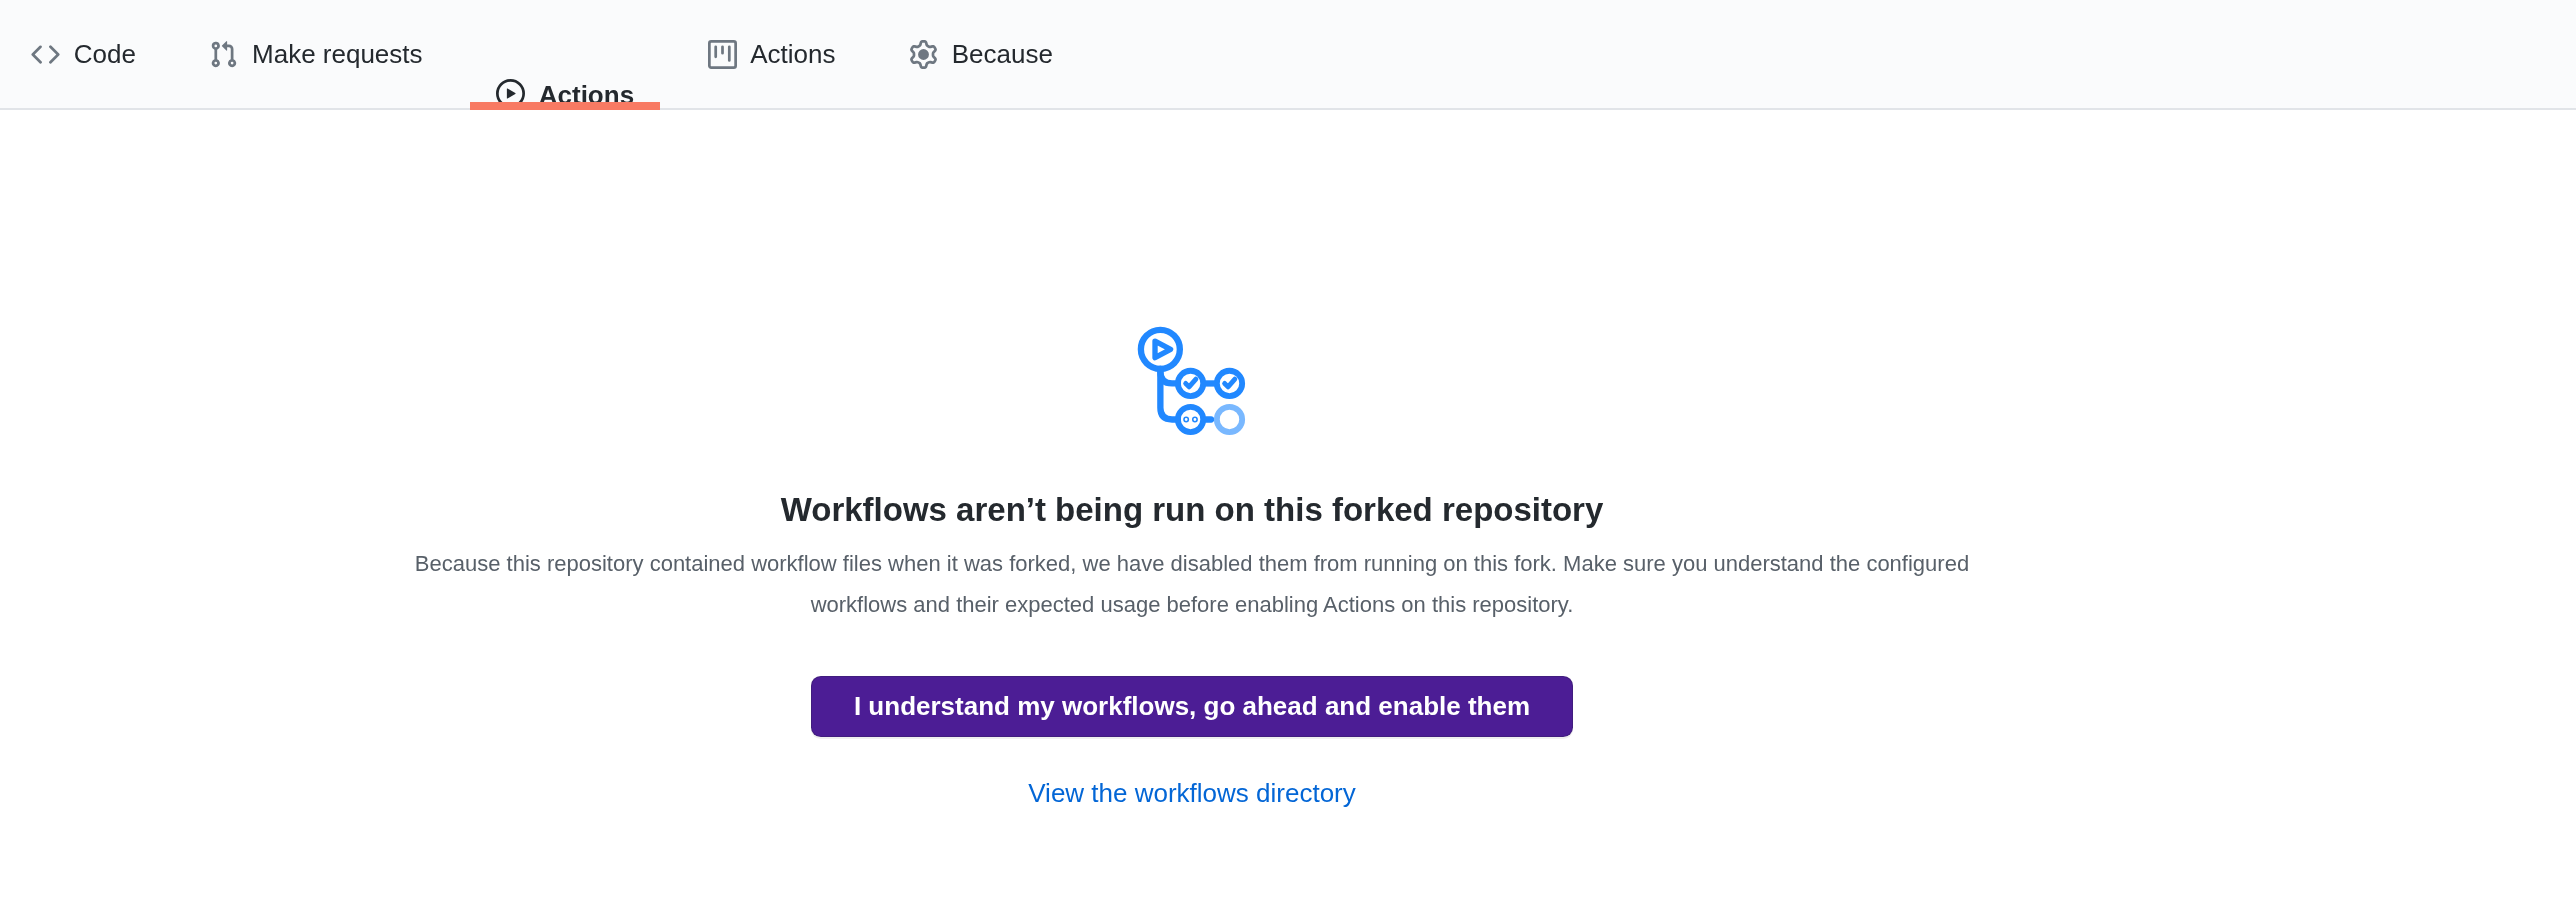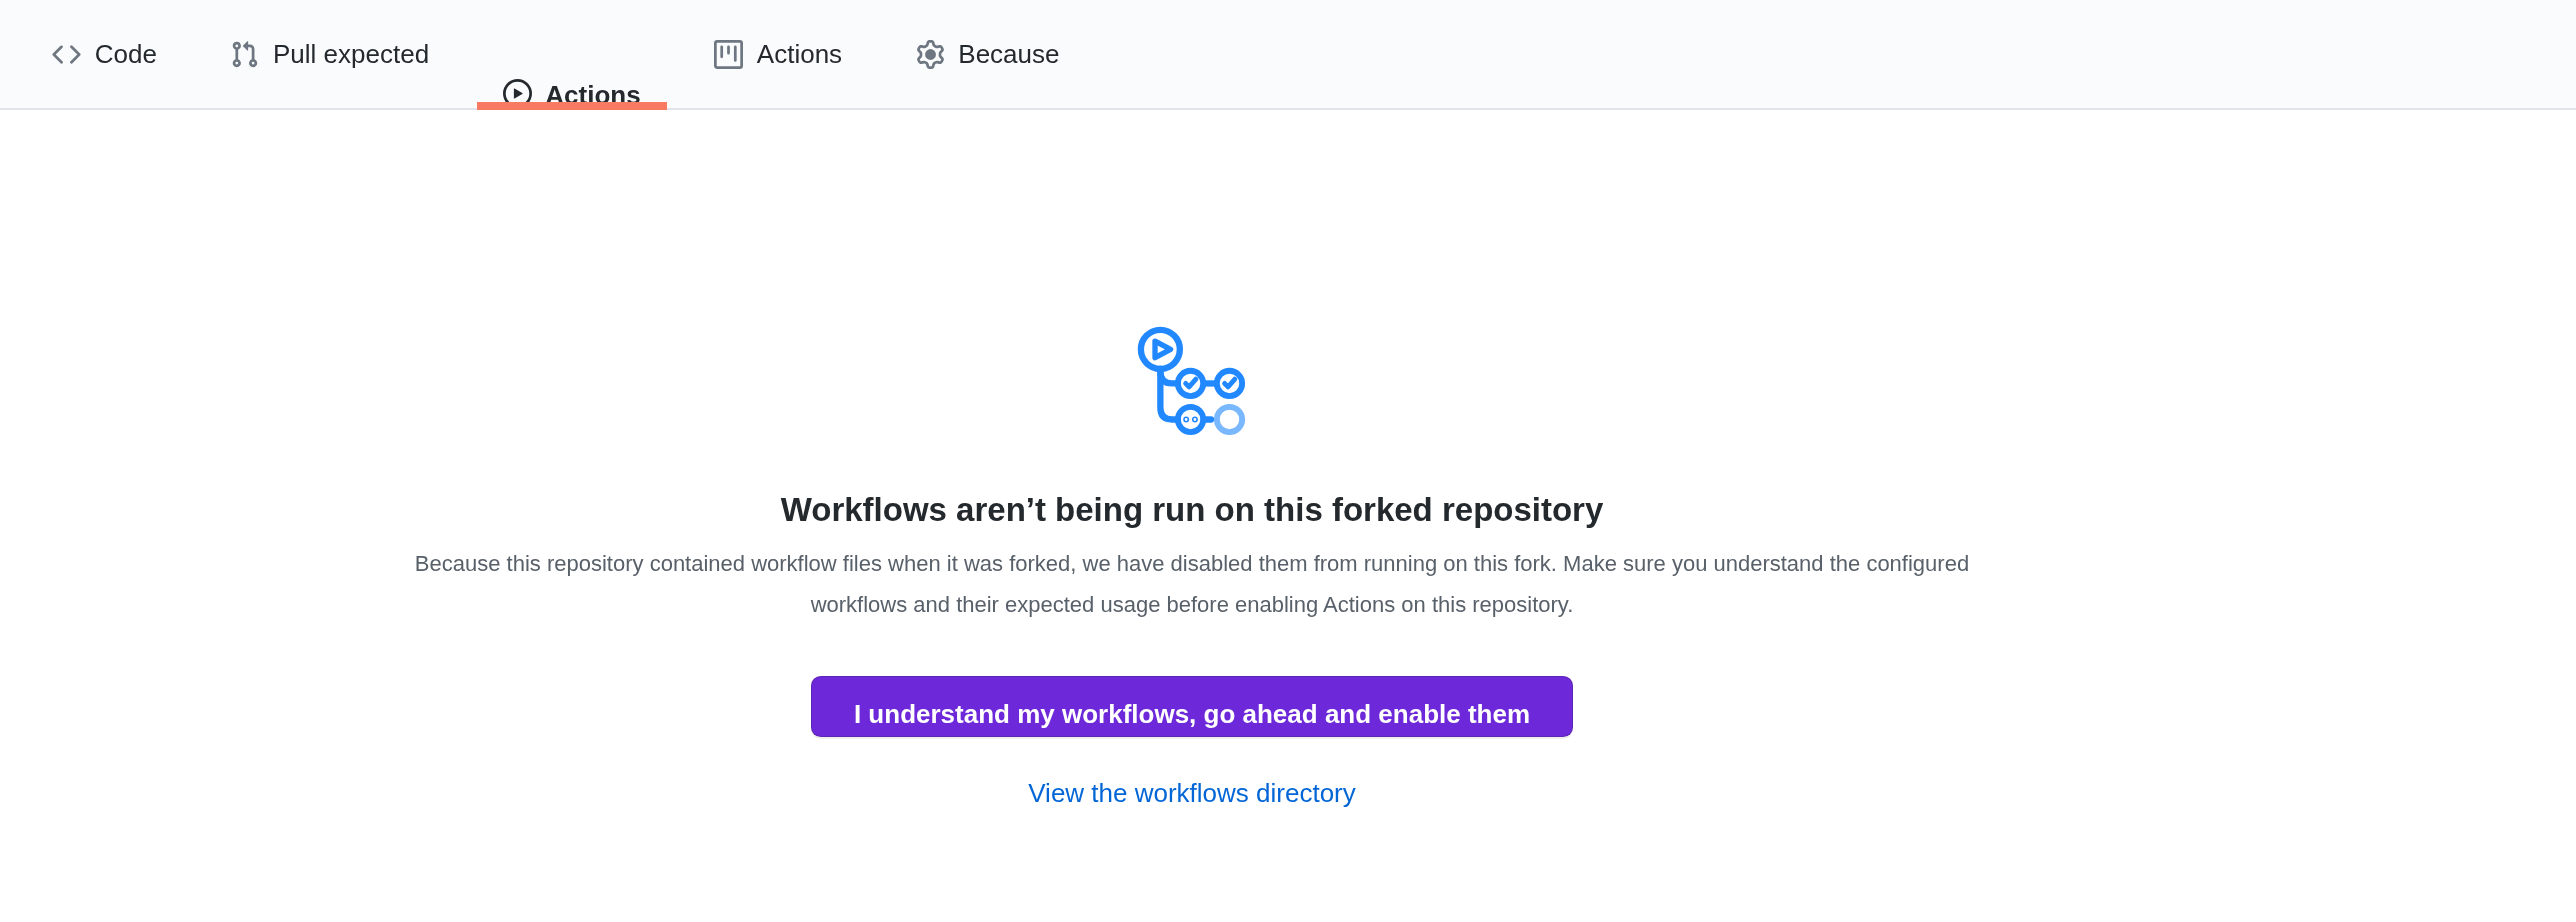--- a/index.html
+++ b/index.html
@@ -12,21 +12,21 @@
     overflow: hidden;
   }
 
   
   .tabbar {
     height: 110px;
     background: #fafbfc;
     border-bottom: 2px solid #e1e4e8;
     display: flex;
     align-items: stretch;
-    padding-left: 26px;
+    padding-left: 5px;
   }
   .tab {
     position: relative;
     display: flex;
     align-items: center;
     gap: 13.7px;
     padding: 0 26px;
     margin-right: 21.5px;
     font-size: 26px;
     line-height: 1;
@@ -71,26 +71,26 @@
     max-width: 1612px;
     font-size: 22px;
     line-height: 41px;
     color: #586069;
   }
   .bs-btn {
     display: inline-block;
     margin-top: 51px;
     height: 61px;
     line-height: 59px;
-    padding: 8px 42px;
+    padding: 0 42px;
     font-family: inherit;
     font-size: 26px;
     font-weight: bold;
     color: #ffffff;
-    background: #6d28d9;
+    background: #4c1d95;
     border: 1px solid rgba(27, 31, 35, 0.2);
     border-radius: 9.8px;
     box-shadow: 0 2px 0 rgba(27, 31, 35, 0.07);
     cursor: pointer;
   }
   .bs-linkrow { margin-top: 41px; }
   .bs-link {
     font-size: 26px;
     color: #0366d6;
     text-decoration: none;
@@ -110,21 +110,21 @@
     </span>
     <span>Code</span>
   </div>
 
   <div class="tab">
     <span class="ticon">
       <svg viewBox="0 0 16 16" aria-hidden="true">
           <path d="M7.177 3.073L9.573.677A.25.25 0 0110 .854v4.792a.25.25 0 01-.427.177L7.177 3.427a.25.25 0 010-.354zM3.75 2.5a.75.75 0 100 1.5.75.75 0 000-1.5zm-2.25.75a2.25 2.25 0 113 2.122v5.256a2.251 2.251 0 11-1.5 0V5.372A2.25 2.25 0 011.5 3.25zM11 2.5h-1V4h1a1 1 0 011 1v5.628a2.251 2.251 0 101.5 0V5A2.5 2.5 0 0011 2.5zm1 10.25a.75.75 0 111.5 0 .75.75 0 01-1.5 0zM3.75 12a.75.75 0 100 1.5.75.75 0 000-1.5z"></path>
         </svg>
     </span>
-    <span>Pull expected</span>
+    <span>Make requests</span>
   </div>
 
   <div class="tab active">
     <span class="ticon">
       <svg viewBox="0 0 16 16" aria-hidden="true">
           <path d="M1.5 8a6.5 6.5 0 1113 0 6.5 6.5 0 01-13 0zM8 0a8 8 0 100 16A8 8 0 008 0zM6.379 5.227A.25.25 0 006 5.442v5.117a.25.25 0 00.379.214l4.264-2.559a.25.25 0 000-.428L6.379 5.227z"></path>
         </svg>
     </span>
     <span>Actions</span>
   </div>

